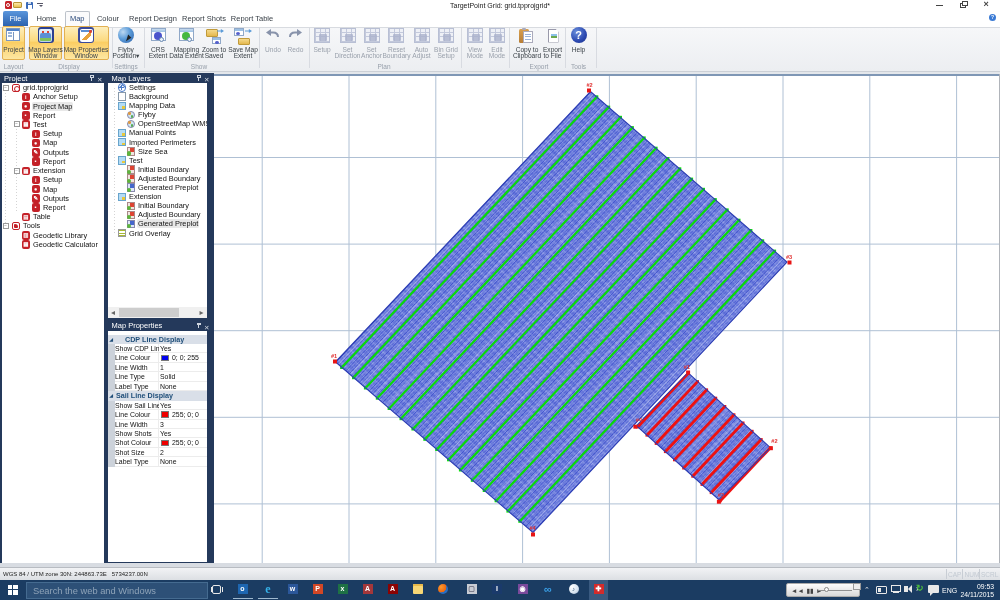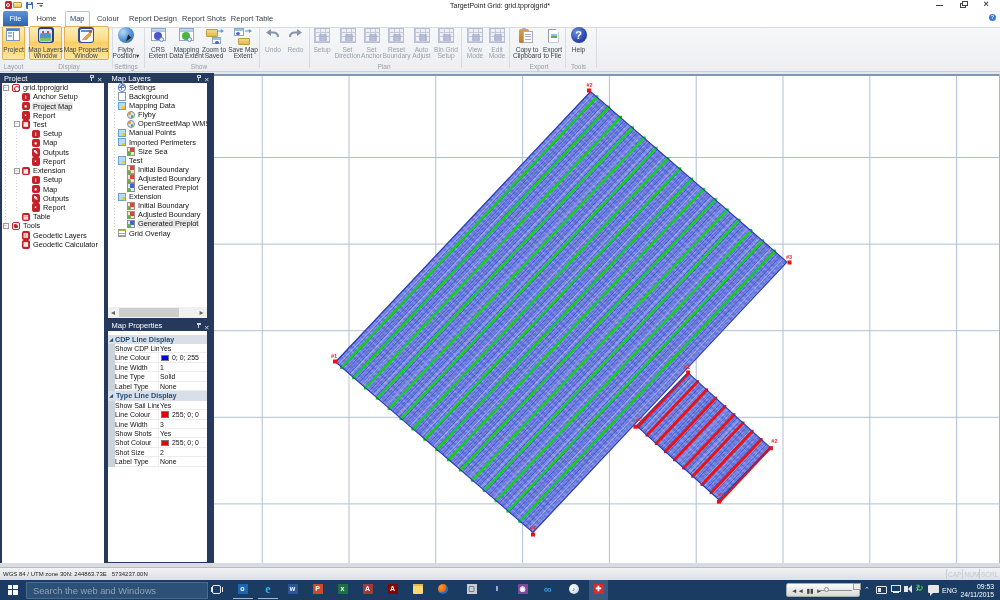--- a/index.html
+++ b/index.html
@@ -227,21 +227,21 @@
 <div style="position:absolute;left:31.5px;top:203.3px;width:8.5px;height:8.5px;border-radius:2px;background:#c42128;color:#fff;font:bold 5.5px/8.5px &quot;Liberation Sans&quot;,sans-serif;text-align:center">▪</div>
 <div style="position:absolute;left:42.0px;top:202.9px;font:7.4px/9px &quot;Liberation Sans&quot;,sans-serif;color:#111;padding:0 1px;white-space:nowrap">Report</div>
 <div style="position:absolute;left:21.5px;top:212.5px;width:8.5px;height:8.5px;border-radius:2px;background:#c42128;color:#fff;font:bold 5.5px/8.5px &quot;Liberation Sans&quot;,sans-serif;text-align:center">▤</div>
 <div style="position:absolute;left:32.0px;top:212.1px;font:7.4px/9px &quot;Liberation Sans&quot;,sans-serif;color:#111;padding:0 1px;white-space:nowrap">Table</div>
 <div style="position:absolute;left:2.5px;top:222.8px;width:6px;height:6px;border:1px solid #9a9a9a;background:#fff;box-sizing:border-box;font:4.5px/4px &quot;Liberation Sans&quot;,sans-serif;text-align:center;color:#555">−</div>
 <div style="position:absolute;left:11.5px;top:221.8px;width:8.5px;height:8.5px;border-radius:2px;background:#fff;border:1px solid #c32027;box-sizing:border-box">
     <div style="position:absolute;left:1px;top:1px;width:4.5px;height:4.5px;background:#c32027;border-radius:1px 3px 1px 1px"></div>
   </div>
 <div style="position:absolute;left:22.0px;top:221.4px;font:7.4px/9px &quot;Liberation Sans&quot;,sans-serif;color:#111;padding:0 1px;white-space:nowrap">Tools</div>
 <div style="position:absolute;left:21.5px;top:231.0px;width:8.5px;height:8.5px;border-radius:2px;background:#c42128;color:#fff;font:bold 5.5px/8.5px &quot;Liberation Sans&quot;,sans-serif;text-align:center">▥</div>
-<div style="position:absolute;left:32.0px;top:230.6px;font:7.4px/9px &quot;Liberation Sans&quot;,sans-serif;color:#111;padding:0 1px;white-space:nowrap">Geodetic Layers</div>
+<div style="position:absolute;left:32.0px;top:230.6px;font:7.4px/9px &quot;Liberation Sans&quot;,sans-serif;color:#111;padding:0 1px;white-space:nowrap">Geodetic Library</div>
 <div style="position:absolute;left:21.5px;top:240.20000000000002px;width:8.5px;height:8.5px;border-radius:2px;background:#c42128;color:#fff;font:bold 5.5px/8.5px &quot;Liberation Sans&quot;,sans-serif;text-align:center">▦</div>
 <div style="position:absolute;left:32.0px;top:239.8px;font:7.4px/9px &quot;Liberation Sans&quot;,sans-serif;color:#111;padding:0 1px;white-space:nowrap">Geodetic Calculator</div>
 <div style="position:absolute;left:0;top:0;width:207px;height:600px;overflow:hidden;pointer-events:none">
     <div style="position:absolute;left:113.5px;top:88px;width:1px;height:145px;background:repeating-linear-gradient(0deg,#d4d4d4,#d4d4d4 1px,transparent 1px,transparent 3px)"></div>
     <div style="position:absolute;left:117.5px;top:83.3px;width:8.5px;height:8.5px;box-sizing:border-box;border:1px solid #4a7ac8;border-radius:50%;background:#fff">
       <div style="position:absolute;left:2.8px;top:0.8px;width:1px;height:5px;background:#4a7ac8"></div>
       <div style="position:absolute;left:0.8px;top:2.8px;width:5px;height:1px;background:#4a7ac8"></div>
       <div style="position:absolute;left:1.2px;top:1.2px;width:4.2px;height:4.2px;border-left:1px solid #4a7ac8;border-top:1px solid #4a7ac8;transform:rotate(45deg)"></div>
     </div>
     <div style="position:absolute;left:128.0px;top:82.9px;font:7.4px/9px &quot;Liberation Sans&quot;,sans-serif;color:#111;padding:0 1px;white-space:nowrap">Settings</div>
@@ -310,39 +310,39 @@
     <div style="position:absolute;left:126.5px;top:219.8px;width:8.5px;height:8.5px;box-sizing:border-box;background:#dfe6f8;border:1px solid #88a">
       <div style="position:absolute;right:0px;top:0px;width:4px;height:4px;background:#46c"></div>
       <div style="position:absolute;left:-1px;bottom:-1px;width:4.2px;height:4.2px;background:#5cb53c;border-radius:50%"></div>
     </div>
     <div style="position:absolute;left:137.0px;top:219.4px;background:#e8e8e8;border-radius:2px;font:7.4px/9px &quot;Liberation Sans&quot;,sans-serif;color:#111;padding:0 1px;white-space:nowrap">Generated Preplot</div>
     <div style="position:absolute;left:117.5px;top:228.9px;width:8.5px;height:8.5px;box-sizing:border-box;background:#fff;border:1px solid #999">
       <div style="position:absolute;left:0.5px;top:0.5px;width:5.5px;height:5.5px;background:repeating-linear-gradient(0deg,#ab3,#ab3 1px,#fff 1px,#fff 2.5px),repeating-linear-gradient(90deg,#8a4,#8a4 1px,transparent 1px,transparent 2.5px)"></div>
     </div>
     <div style="position:absolute;left:128.0px;top:228.5px;font:7.4px/9px &quot;Liberation Sans&quot;,sans-serif;color:#111;padding:0 1px;white-space:nowrap">Grid Overlay</div>
   </div>
-<div style="position:absolute;left:107.5px;top:334.5px;width:99.5px;height:9.45px;background:#d9dfe8;color:#1f4e79;font:bold 7.2px/9.45px &quot;Liberation Sans&quot;,sans-serif"><span style="margin-left:2px;font-size:4.5px;vertical-align:1px">◢</span><span style="margin-left:2px">CDP Line Display</span></div>
+<div style="position:absolute;left:107.5px;top:334.5px;width:99.5px;height:9.45px;background:#d9dfe8;color:#1f4e79;font:bold 7.2px/9.45px &quot;Liberation Sans&quot;,sans-serif"><span style="margin-left:2px;font-size:4.5px;vertical-align:1px">◢</span><span style="margin-left:12px">CDP Line Display</span></div>
 <div style="position:absolute;left:107.5px;top:343.9px;width:7px;height:9.45px;background:#ccd2da"></div>
 <div style="position:absolute;left:114.5px;top:343.9px;width:44px;height:9.45px;background:#fff;border-bottom:1px solid #ececec;border-right:1px solid #ececec;font:6.9px/9.45px &quot;Liberation Sans&quot;,sans-serif;color:#111;padding-left:0.5px;white-space:nowrap;box-sizing:border-box">Show CDP Line:</div>
 <div style="position:absolute;left:158.5px;top:343.9px;width:48.5px;height:9.45px;background:#fff;border-bottom:1px solid #ececec;box-sizing:border-box;font:6.9px/9.45px &quot;Liberation Sans&quot;,sans-serif;color:#111;padding-left:1.5px">Yes</div>
 <div style="position:absolute;left:107.5px;top:353.4px;width:7px;height:9.45px;background:#ccd2da"></div>
 <div style="position:absolute;left:114.5px;top:353.4px;width:44px;height:9.45px;background:#fff;border-bottom:1px solid #ececec;border-right:1px solid #ececec;font:6.9px/9.45px &quot;Liberation Sans&quot;,sans-serif;color:#111;padding-left:0.5px;white-space:nowrap;box-sizing:border-box">Line Colour</div>
 <div style="position:absolute;left:158.5px;top:353.4px;width:48.5px;height:9.45px;background:#fff;border-bottom:1px solid #ececec;box-sizing:border-box"></div>
 <div style="position:absolute;left:160.5px;top:354.6px;width:8.5px;height:6.5px;background:#0000ee;border:1px solid #777;box-sizing:border-box"></div>
 <div style="position:absolute;left:172px;top:353.4px;font:6.9px/9.45px &quot;Liberation Sans&quot;,sans-serif;color:#111">0; 0; 255</div>
 <div style="position:absolute;left:107.5px;top:362.8px;width:7px;height:9.45px;background:#ccd2da"></div>
 <div style="position:absolute;left:114.5px;top:362.8px;width:44px;height:9.45px;background:#fff;border-bottom:1px solid #ececec;border-right:1px solid #ececec;font:6.9px/9.45px &quot;Liberation Sans&quot;,sans-serif;color:#111;padding-left:0.5px;white-space:nowrap;box-sizing:border-box">Line Width</div>
 <div style="position:absolute;left:158.5px;top:362.8px;width:48.5px;height:9.45px;background:#fff;border-bottom:1px solid #ececec;box-sizing:border-box;font:6.9px/9.45px &quot;Liberation Sans&quot;,sans-serif;color:#111;padding-left:1.5px">1</div>
 <div style="position:absolute;left:107.5px;top:372.3px;width:7px;height:9.45px;background:#ccd2da"></div>
 <div style="position:absolute;left:114.5px;top:372.3px;width:44px;height:9.45px;background:#fff;border-bottom:1px solid #ececec;border-right:1px solid #ececec;font:6.9px/9.45px &quot;Liberation Sans&quot;,sans-serif;color:#111;padding-left:0.5px;white-space:nowrap;box-sizing:border-box">Line Type</div>
 <div style="position:absolute;left:158.5px;top:372.3px;width:48.5px;height:9.45px;background:#fff;border-bottom:1px solid #ececec;box-sizing:border-box;font:6.9px/9.45px &quot;Liberation Sans&quot;,sans-serif;color:#111;padding-left:1.5px">Solid</div>
 <div style="position:absolute;left:107.5px;top:381.7px;width:7px;height:9.45px;background:#ccd2da"></div>
 <div style="position:absolute;left:114.5px;top:381.7px;width:44px;height:9.45px;background:#fff;border-bottom:1px solid #ececec;border-right:1px solid #ececec;font:6.9px/9.45px &quot;Liberation Sans&quot;,sans-serif;color:#111;padding-left:0.5px;white-space:nowrap;box-sizing:border-box">Label Type</div>
 <div style="position:absolute;left:158.5px;top:381.7px;width:48.5px;height:9.45px;background:#fff;border-bottom:1px solid #ececec;box-sizing:border-box;font:6.9px/9.45px &quot;Liberation Sans&quot;,sans-serif;color:#111;padding-left:1.5px">None</div>
-<div style="position:absolute;left:107.5px;top:391.2px;width:99.5px;height:9.45px;background:#d9dfe8;color:#1f4e79;font:bold 7.2px/9.45px &quot;Liberation Sans&quot;,sans-serif"><span style="margin-left:2px;font-size:4.5px;vertical-align:1px">◢</span><span style="margin-left:3px">Type Line Display</span></div>
+<div style="position:absolute;left:107.5px;top:391.2px;width:99.5px;height:9.45px;background:#d9dfe8;color:#1f4e79;font:bold 7.2px/9.45px &quot;Liberation Sans&quot;,sans-serif"><span style="margin-left:2px;font-size:4.5px;vertical-align:1px">◢</span><span style="margin-left:3px">Sail Line Display</span></div>
 <div style="position:absolute;left:107.5px;top:400.6px;width:7px;height:9.45px;background:#ccd2da"></div>
 <div style="position:absolute;left:114.5px;top:400.6px;width:44px;height:9.45px;background:#fff;border-bottom:1px solid #ececec;border-right:1px solid #ececec;font:6.9px/9.45px &quot;Liberation Sans&quot;,sans-serif;color:#111;padding-left:0.5px;white-space:nowrap;box-sizing:border-box">Show Sail Lines</div>
 <div style="position:absolute;left:158.5px;top:400.6px;width:48.5px;height:9.45px;background:#fff;border-bottom:1px solid #ececec;box-sizing:border-box;font:6.9px/9.45px &quot;Liberation Sans&quot;,sans-serif;color:#111;padding-left:1.5px">Yes</div>
 <div style="position:absolute;left:107.5px;top:410.1px;width:7px;height:9.45px;background:#ccd2da"></div>
 <div style="position:absolute;left:114.5px;top:410.1px;width:44px;height:9.45px;background:#fff;border-bottom:1px solid #ececec;border-right:1px solid #ececec;font:6.9px/9.45px &quot;Liberation Sans&quot;,sans-serif;color:#111;padding-left:0.5px;white-space:nowrap;box-sizing:border-box">Line Colour</div>
 <div style="position:absolute;left:158.5px;top:410.1px;width:48.5px;height:9.45px;background:#fff;border-bottom:1px solid #ececec;box-sizing:border-box"></div>
 <div style="position:absolute;left:160.5px;top:411.3px;width:8.5px;height:6.5px;background:#ee0000;border:1px solid #777;box-sizing:border-box"></div>
 <div style="position:absolute;left:172px;top:410.1px;font:6.9px/9.45px &quot;Liberation Sans&quot;,sans-serif;color:#111">255; 0; 0</div>
 <div style="position:absolute;left:107.5px;top:419.5px;width:7px;height:9.45px;background:#ccd2da"></div>
 <div style="position:absolute;left:114.5px;top:419.5px;width:44px;height:9.45px;background:#fff;border-bottom:1px solid #ececec;border-right:1px solid #ececec;font:6.9px/9.45px &quot;Liberation Sans&quot;,sans-serif;color:#111;padding-left:0.5px;white-space:nowrap;box-sizing:border-box">Line Width</div>

